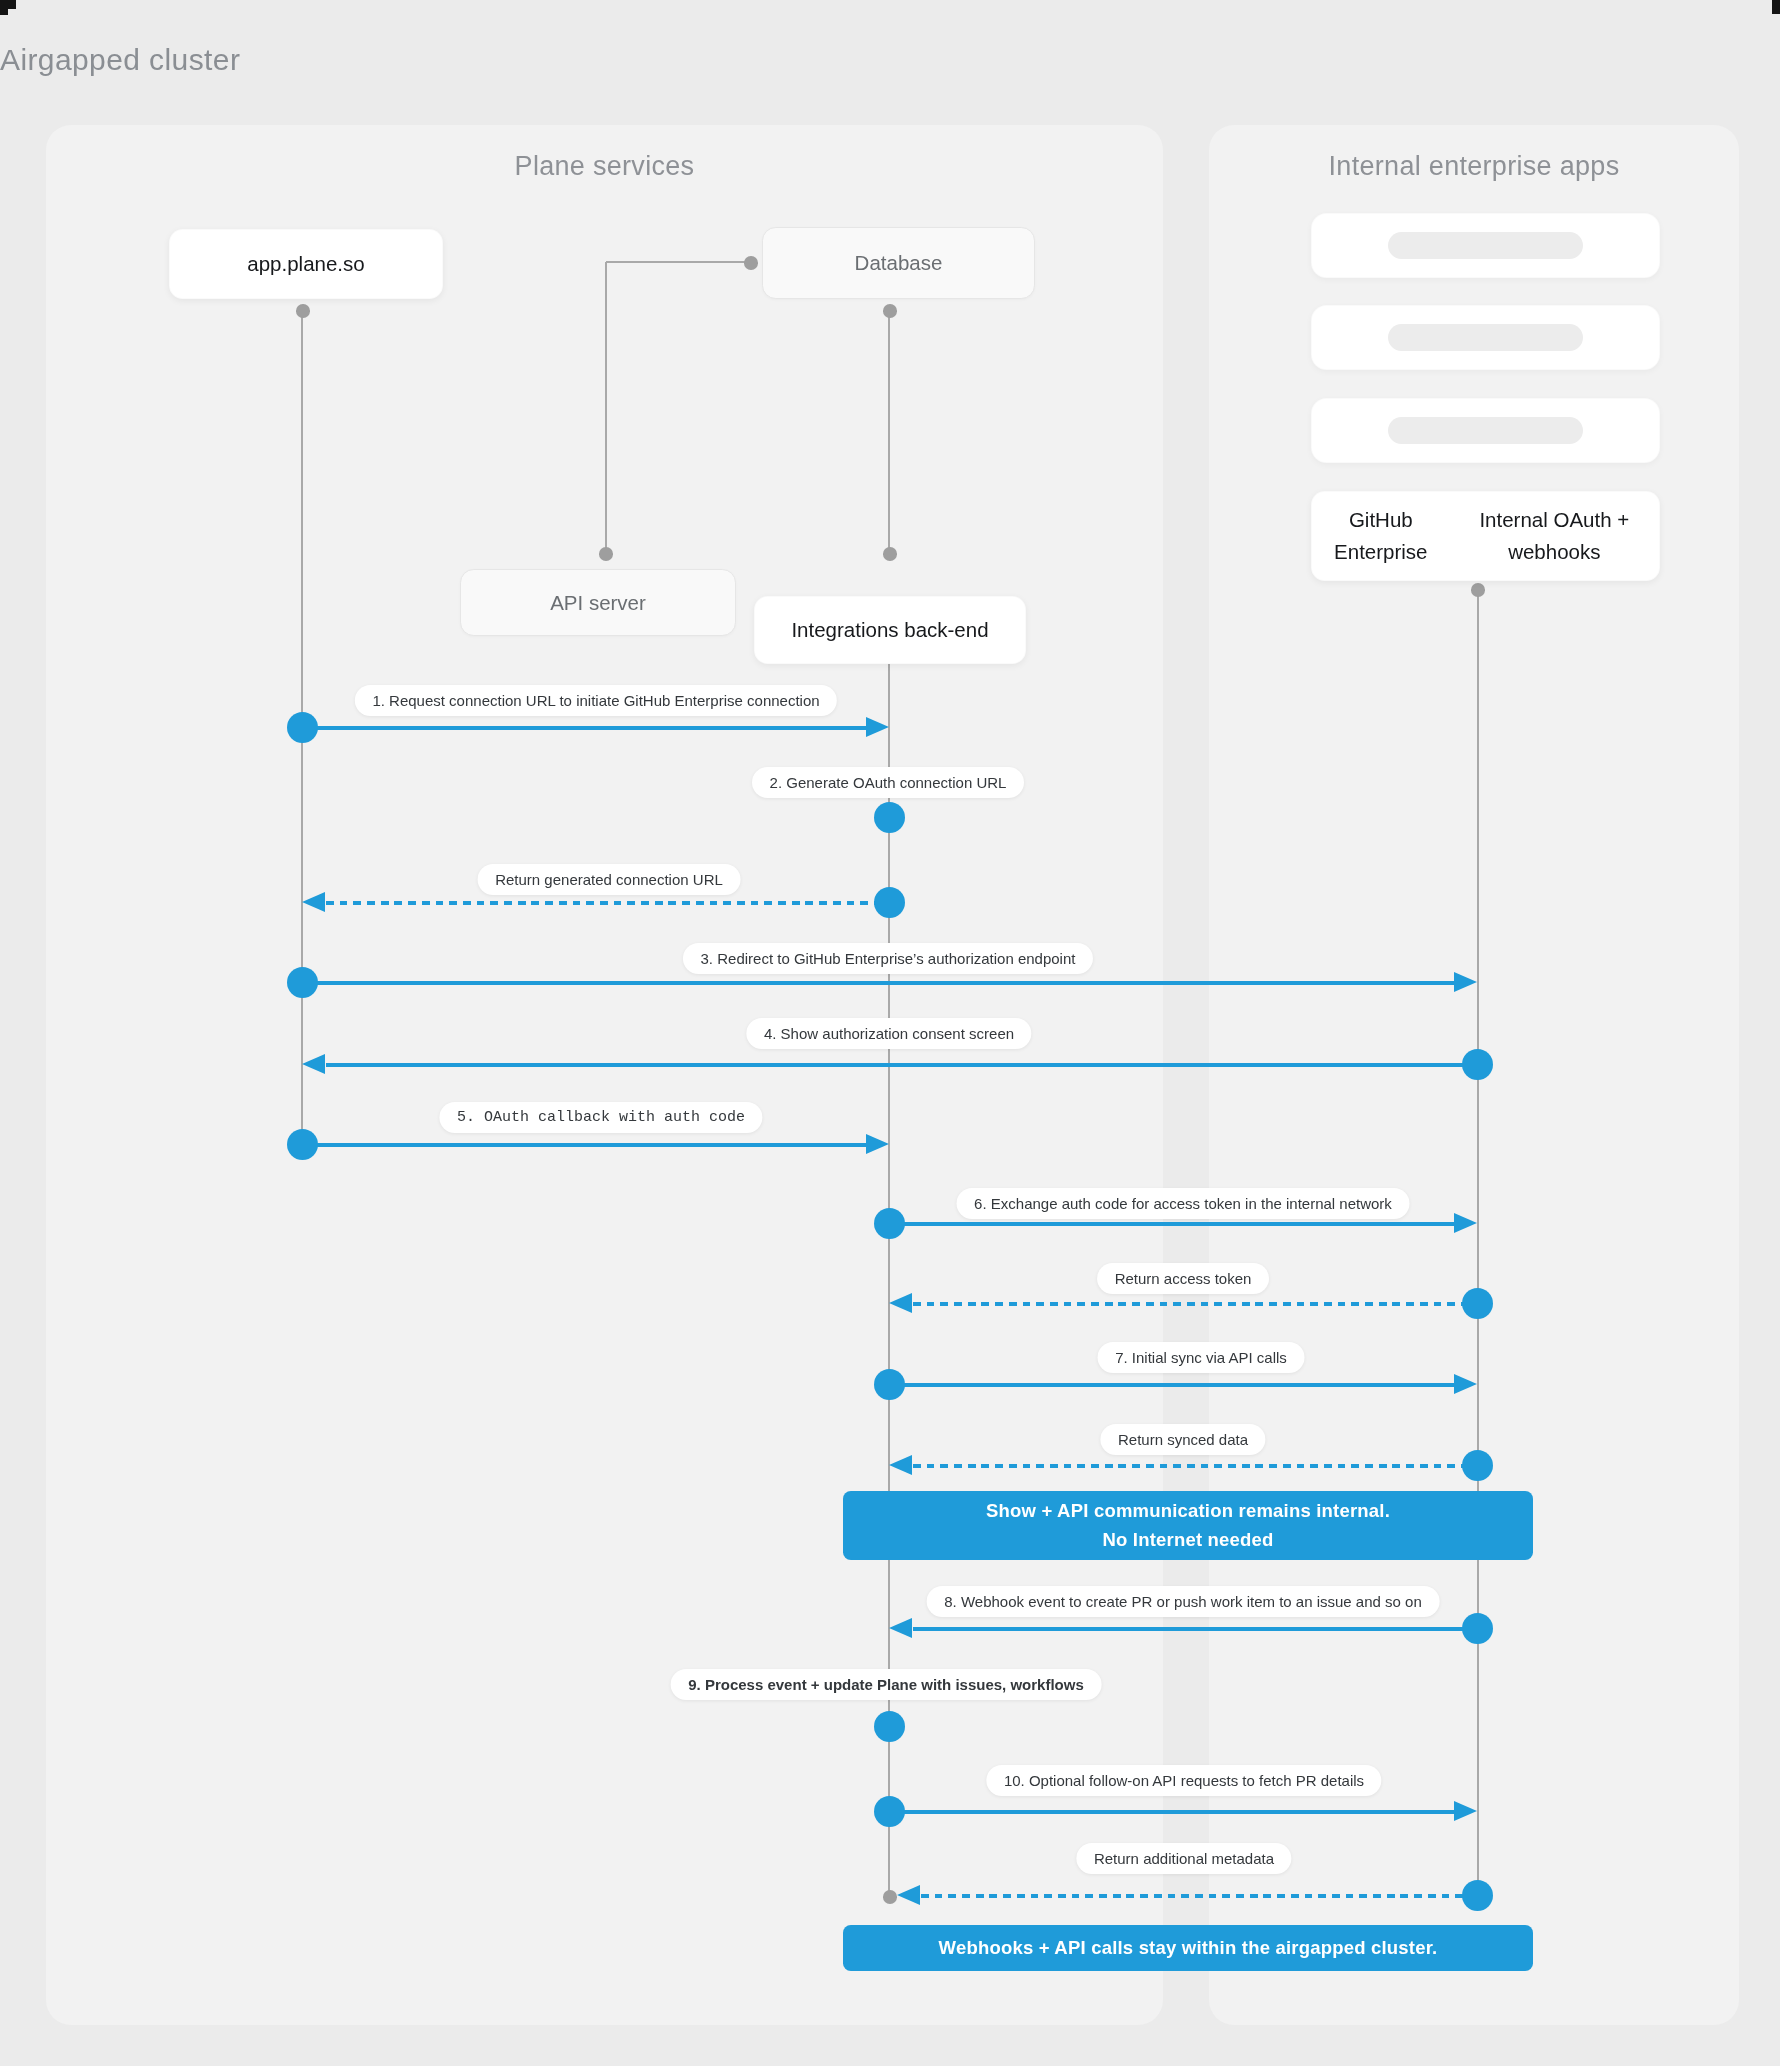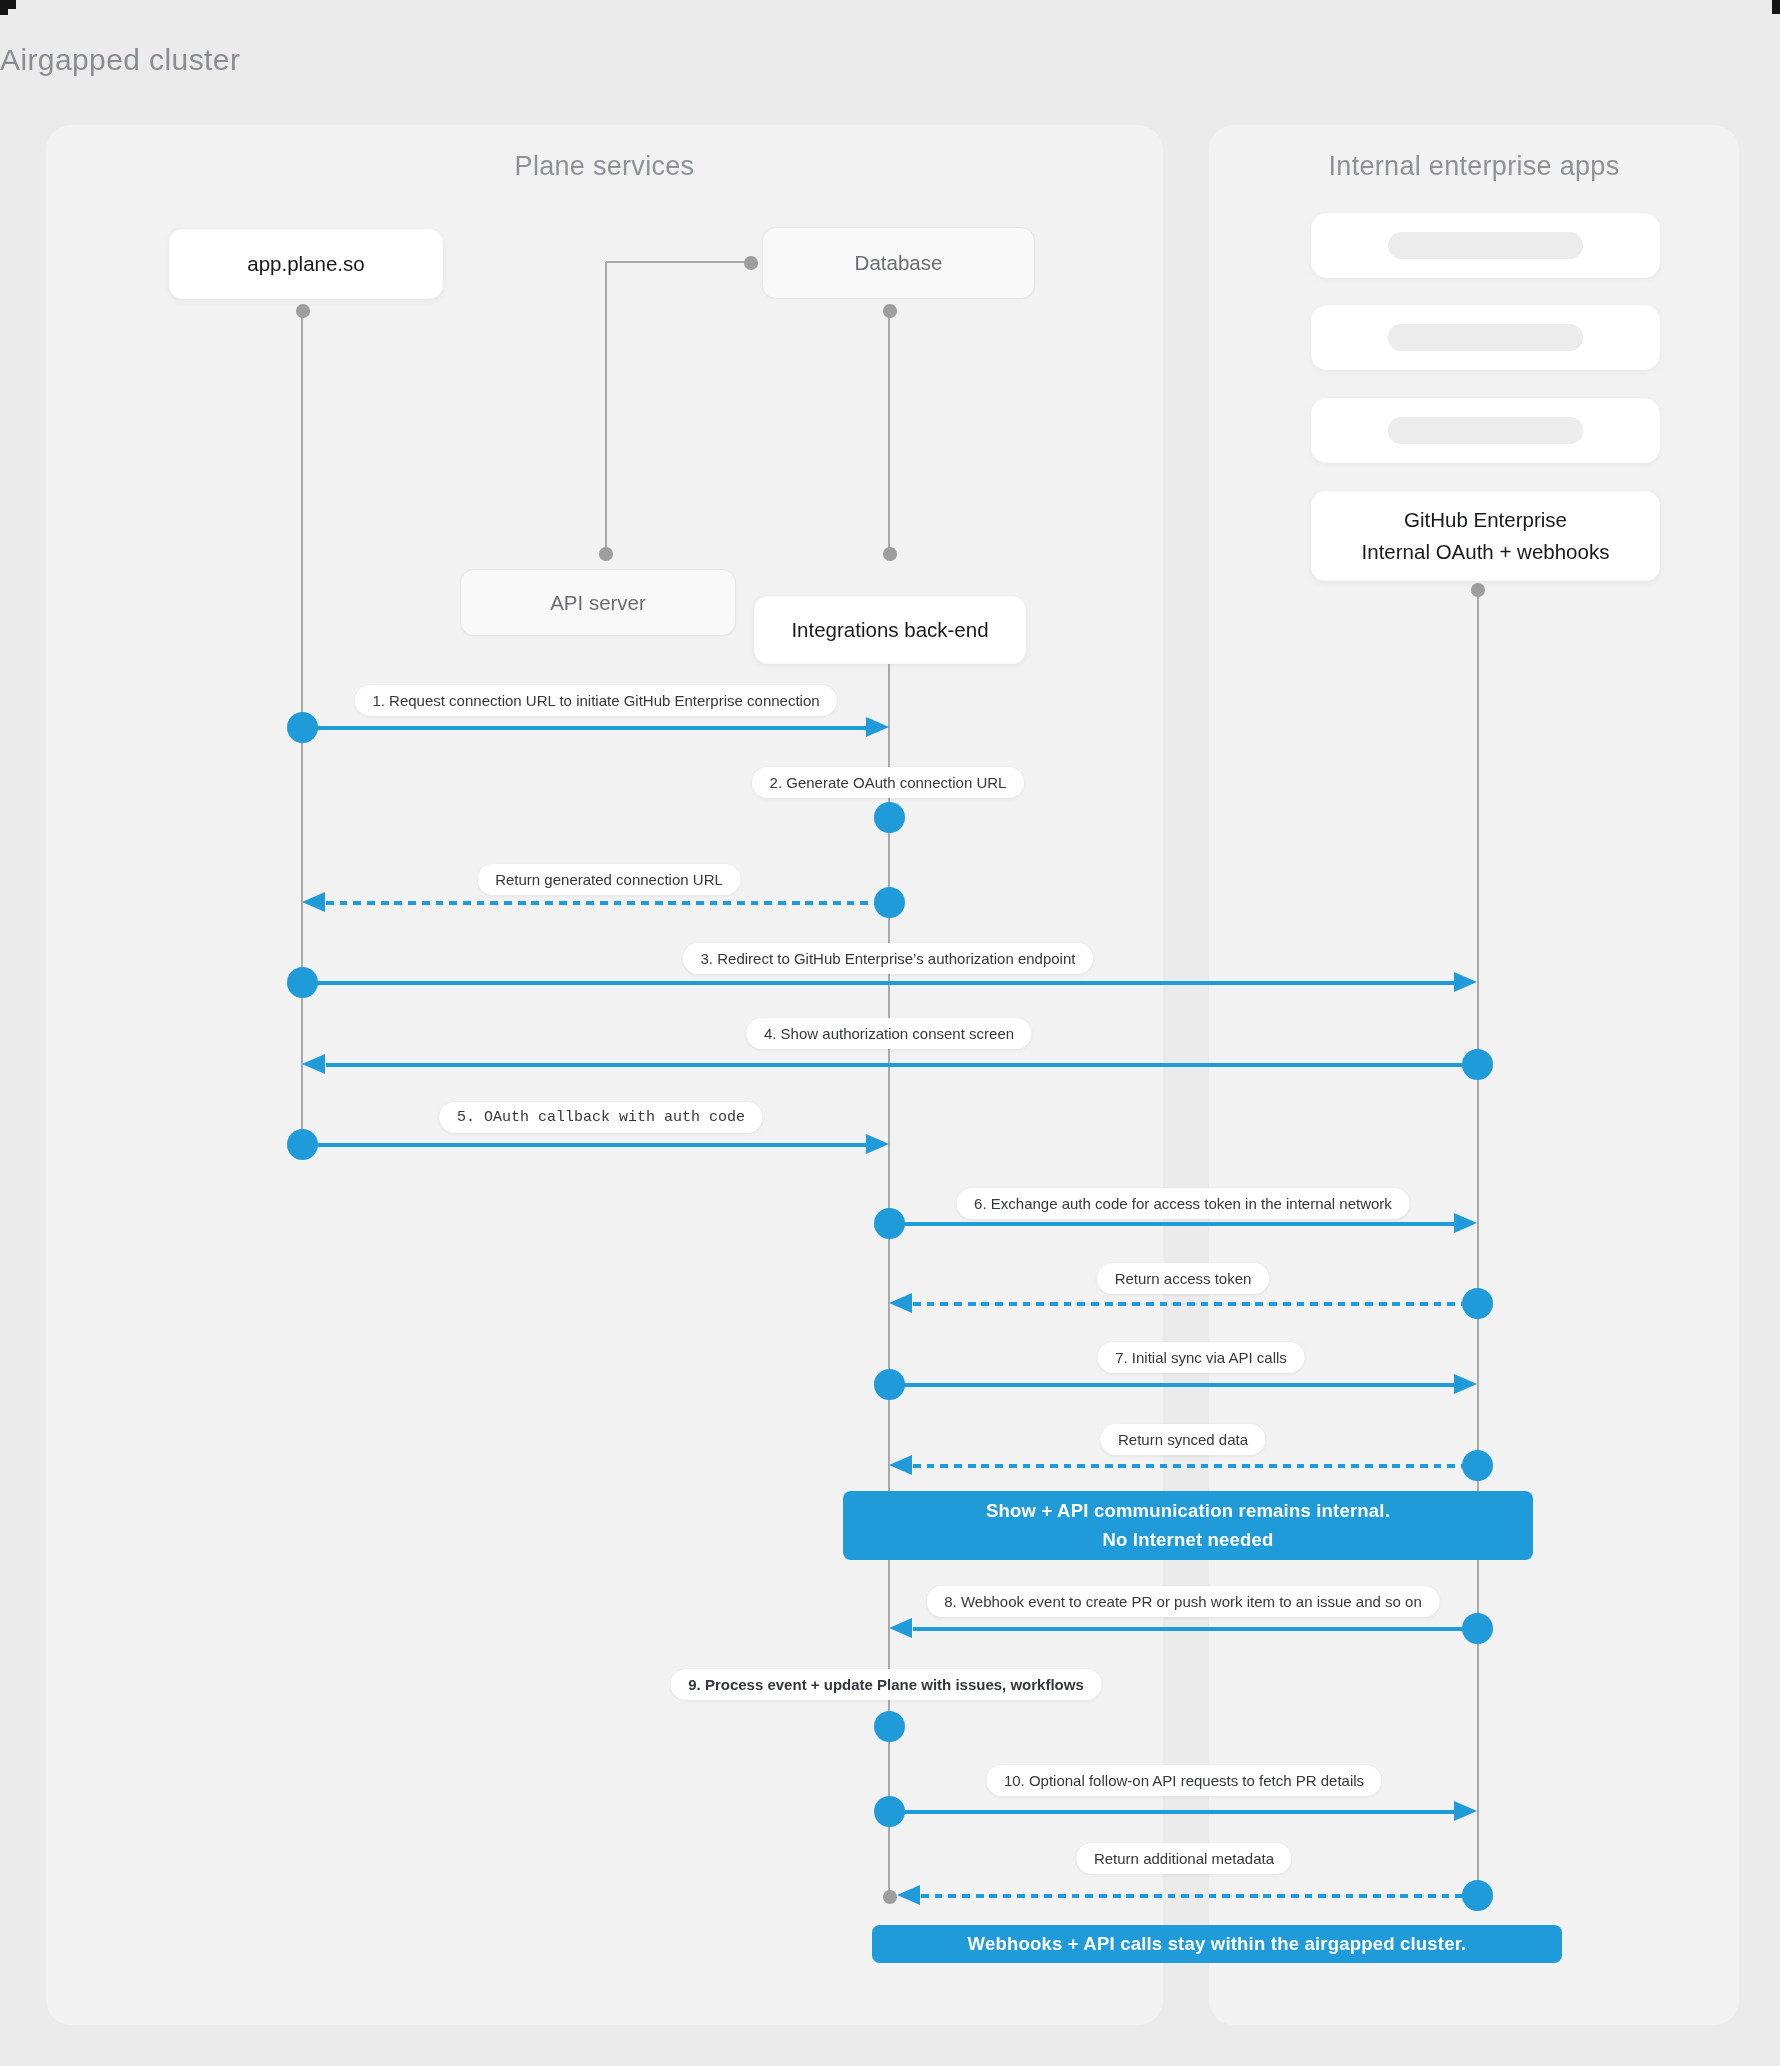--- a/index.html
+++ b/index.html
@@ -105,21 +105,21 @@
   <div class="skeleton" style="top:213px;">
       <div class="bar"></div>
     </div>
   <div class="skeleton" style="top:305px;">
       <div class="bar"></div>
     </div>
   <div class="skeleton" style="top:398px;">
       <div class="bar"></div>
     </div>
 
-  <div class="node bright two-line-node" style="left:1311px;top:491px;width:347px;height:88px;flex-direction:column;">
+  <div class="node bright two-line-node" style="left:1311px;top:491px;width:347px;height:88px;flex-direction:row;">
     <span>GitHub Enterprise</span>
     <span>Internal OAuth + webhooks</span>
   </div>
 
   <div class="bdot" style="left:287px;top:712px;"></div>
   <div class="bline" style="left:302px;top:726px;width:566px;"></div>
   <div class="head r" style="left:866px;top:717px;"></div>
   <div class="pill" style="left:596px;top:685px;">1. Request connection URL to initiate GitHub Enterprise connection</div>
 
   <div class="pill" style="left:888px;top:767px;">2. Generate OAuth connection URL</div>
@@ -181,18 +181,18 @@
   <div class="pill" style="left:1184px;top:1765px;">10. Optional follow-on API requests to fetch PR details</div>
   <div class="bdot" style="left:874px;top:1796px;"></div>
   <div class="bline" style="left:889px;top:1810px;width:567px;"></div>
   <div class="head r" style="left:1454px;top:1801px;"></div>
 
   <div class="pill" style="left:1184px;top:1843px;">Return additional metadata</div>
   <div class="bdash" style="left:921px;top:1894px;width:557px;"></div>
   <div class="head l" style="left:897px;top:1885px;"></div>
   <div class="bdot" style="left:1462px;top:1880px;"></div>
 
-  <div class="banner" style="top:1925px;height:38px;margin-left:29px;">
+  <div class="banner" style="top:1925px;height:46px;">
     <span>Webhooks + API calls stay within the airgapped cluster.</span>
   </div>
 
 </div>
 
 
 </body></html>

